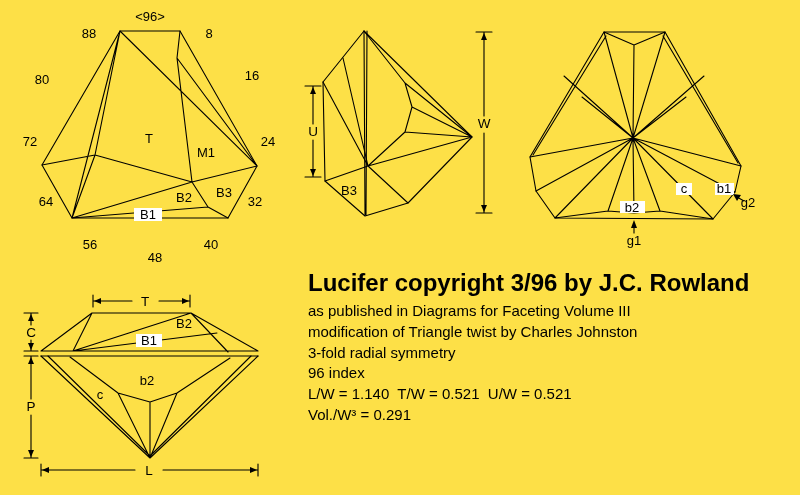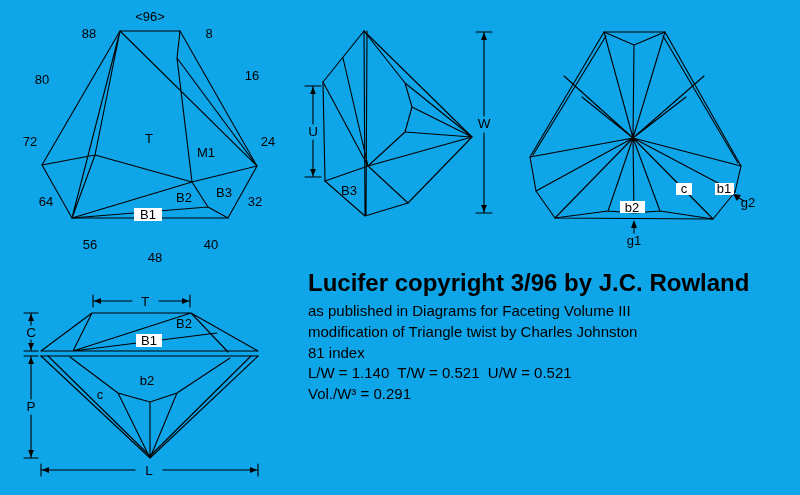--- a/index.html
+++ b/index.html
@@ -1,16 +1,16 @@
 <!DOCTYPE html>
 <html><head>
 <meta charset="utf-8">
 <style>
   html,body{margin:0;padding:0;background:#ffffff;}
-  #stage{position:relative;width:800px;height:495px;background:#0ea5e9;overflow:hidden;
+  #stage{position:relative;width:800px;height:495px;background:#fde047;overflow:hidden;
          font-family:"Liberation Sans","DejaVu Sans",sans-serif;color:#000;}
   .diag{position:absolute;}
   svg text{fill:#000;font-family:"Liberation Sans","DejaVu Sans",sans-serif;}
   .idx{font-size:13px;text-anchor:middle;}
   .fct{font-size:13px;text-anchor:middle;}
   .dim{font-size:13.5px;text-anchor:middle;}
   .ln{stroke:#000;stroke-width:1.1;fill:none;stroke-linejoin:round;stroke-linecap:round;}
   .ah{fill:#000;stroke:none;}
   .gap{fill:#ffffff;stroke:none;}
   #info{position:absolute;left:308px;top:269px;width:480px;}
@@ -138,18 +138,19 @@
     <text class="fct" x="174" y="63">B2</text>
     <text class="fct" x="139" y="80">B1</text>
     <text class="fct" x="137" y="120">b2</text>
     <text class="fct" x="90" y="134">c</text>
   </svg>
 
   <div id="info">
     <div class="ttl">Lucifer copyright 3/96 by J.C. Rowland</div>
     <div class="info-line">as published in Diagrams for Faceting Volume III</div>
     <div class="info-line">modification of Triangle twist by Charles Johnston</div>
-    <div class="info-line">81 index</div>
+    <div class="info-line">3-fold radial symmetry</div>
+    <div class="info-line">96 index</div>
     <div class="info-line">L/W = 1.140  T/W = 0.521  U/W = 0.521</div>
     <div class="info-line">Vol./W³ = 0.291</div>
   </div>
 
 </div>
 
 </body></html>

